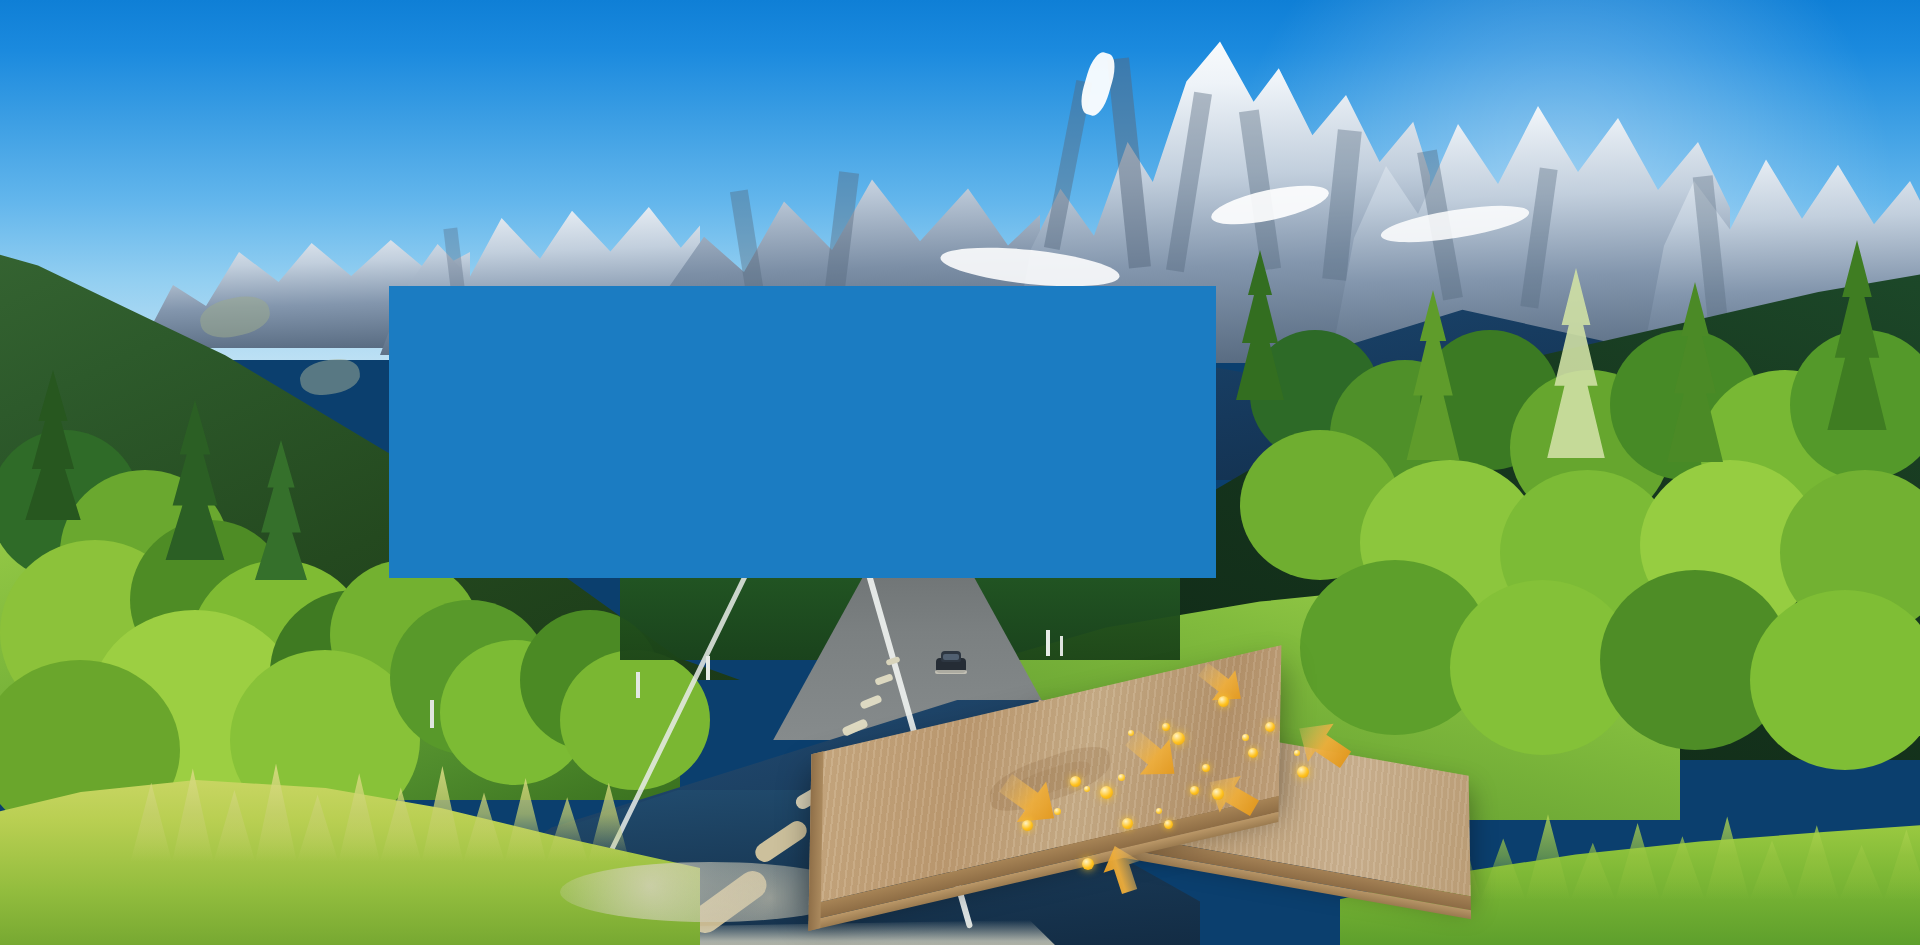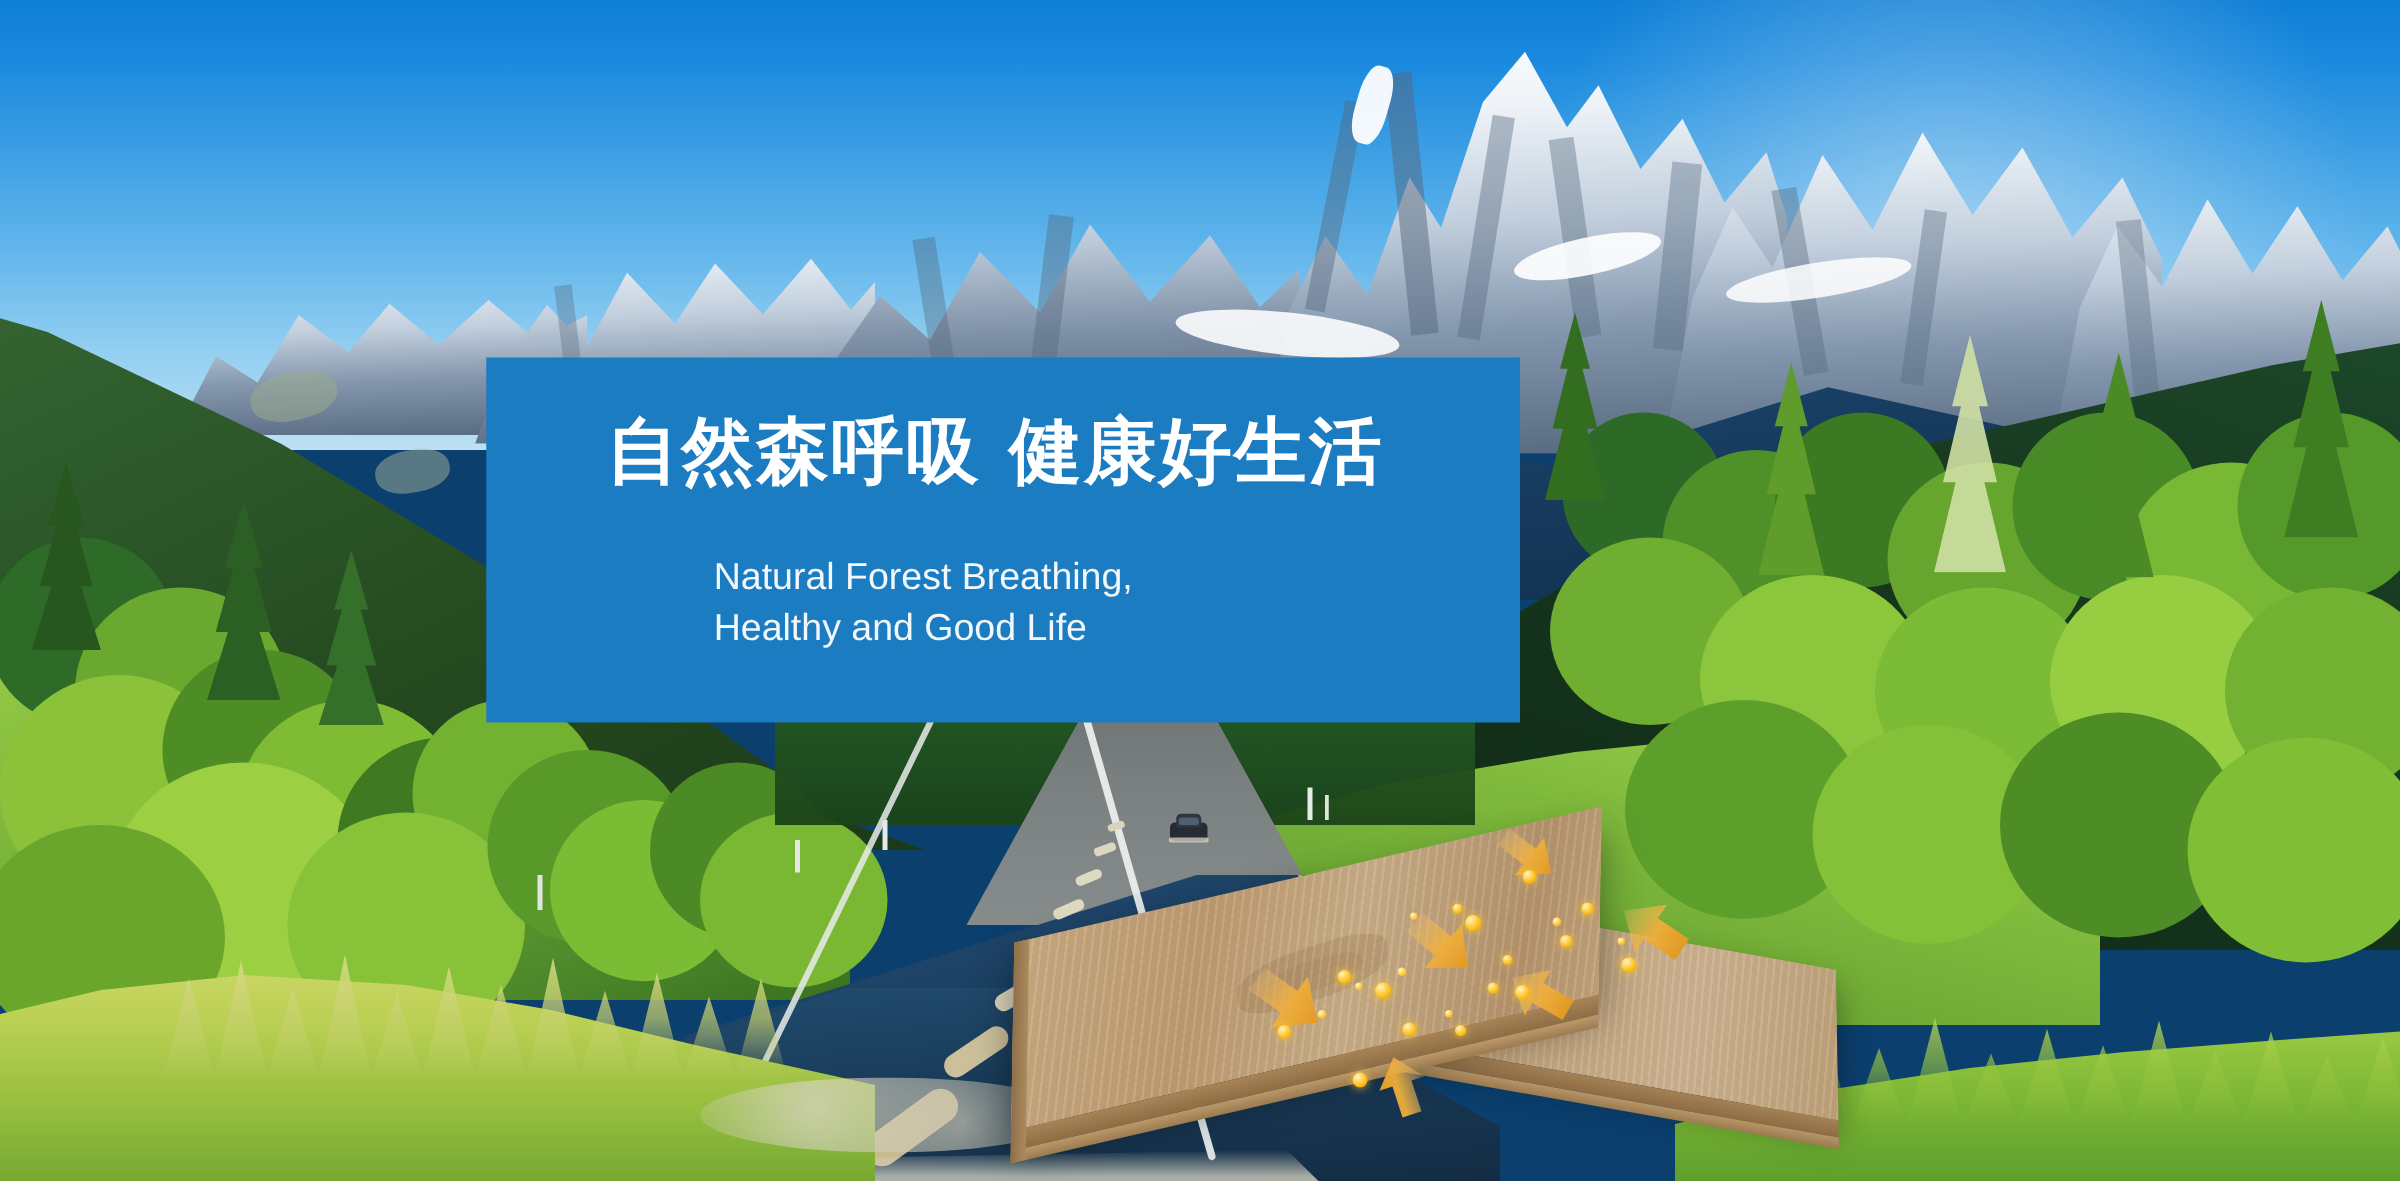--- a/index.html
+++ b/index.html
@@ -380,18 +380,15 @@
       <div class="dot" style="left:206px;top:140px;width:6px;height:6px;background:radial-gradient(circle at 35% 30%,#fff6d4,#ffcb33 55%,#e2a417);"></div>
       <div class="dot" style="left:104px;top:140px;width:7px;height:7px;background:radial-gradient(circle at 35% 30%,#fff6d4,#ffcb33 55%,#e2a417);"></div>
       <div class="dot" style="left:172px;top:150px;width:11px;height:11px;background:radial-gradient(circle at 35% 30%,#fff3c4,#ffc21f 55%,#e09c10);box-shadow:0 0 7px rgba(255,200,40,.85);"></div>
       <div class="dot" style="left:214px;top:152px;width:9px;height:9px;background:radial-gradient(circle at 35% 30%,#fff3c4,#ffc21f 55%,#e09c10);box-shadow:0 0 6px rgba(255,200,40,.8);"></div>
       <div class="dot" style="left:72px;top:152px;width:11px;height:11px;background:radial-gradient(circle at 35% 30%,#fff3c4,#ffc21f 55%,#e09c10);box-shadow:0 0 7px rgba(255,200,40,.85);"></div>
       <div class="dot" style="left:132px;top:190px;width:12px;height:12px;background:radial-gradient(circle at 35% 30%,#fff3c4,#ffc21f 55%,#e09c10);box-shadow:0 0 8px rgba(255,200,40,.9);"></div>
     </div>
   </div>
 
   <div class="panel">
-    <div class="cn">自然森呼吸 健康好生活</div>
-    <div class="en">Natural Forest Breathing,
-Healthy and Good Life</div>
   </div>
 
 </div>
 
 </body></html>

